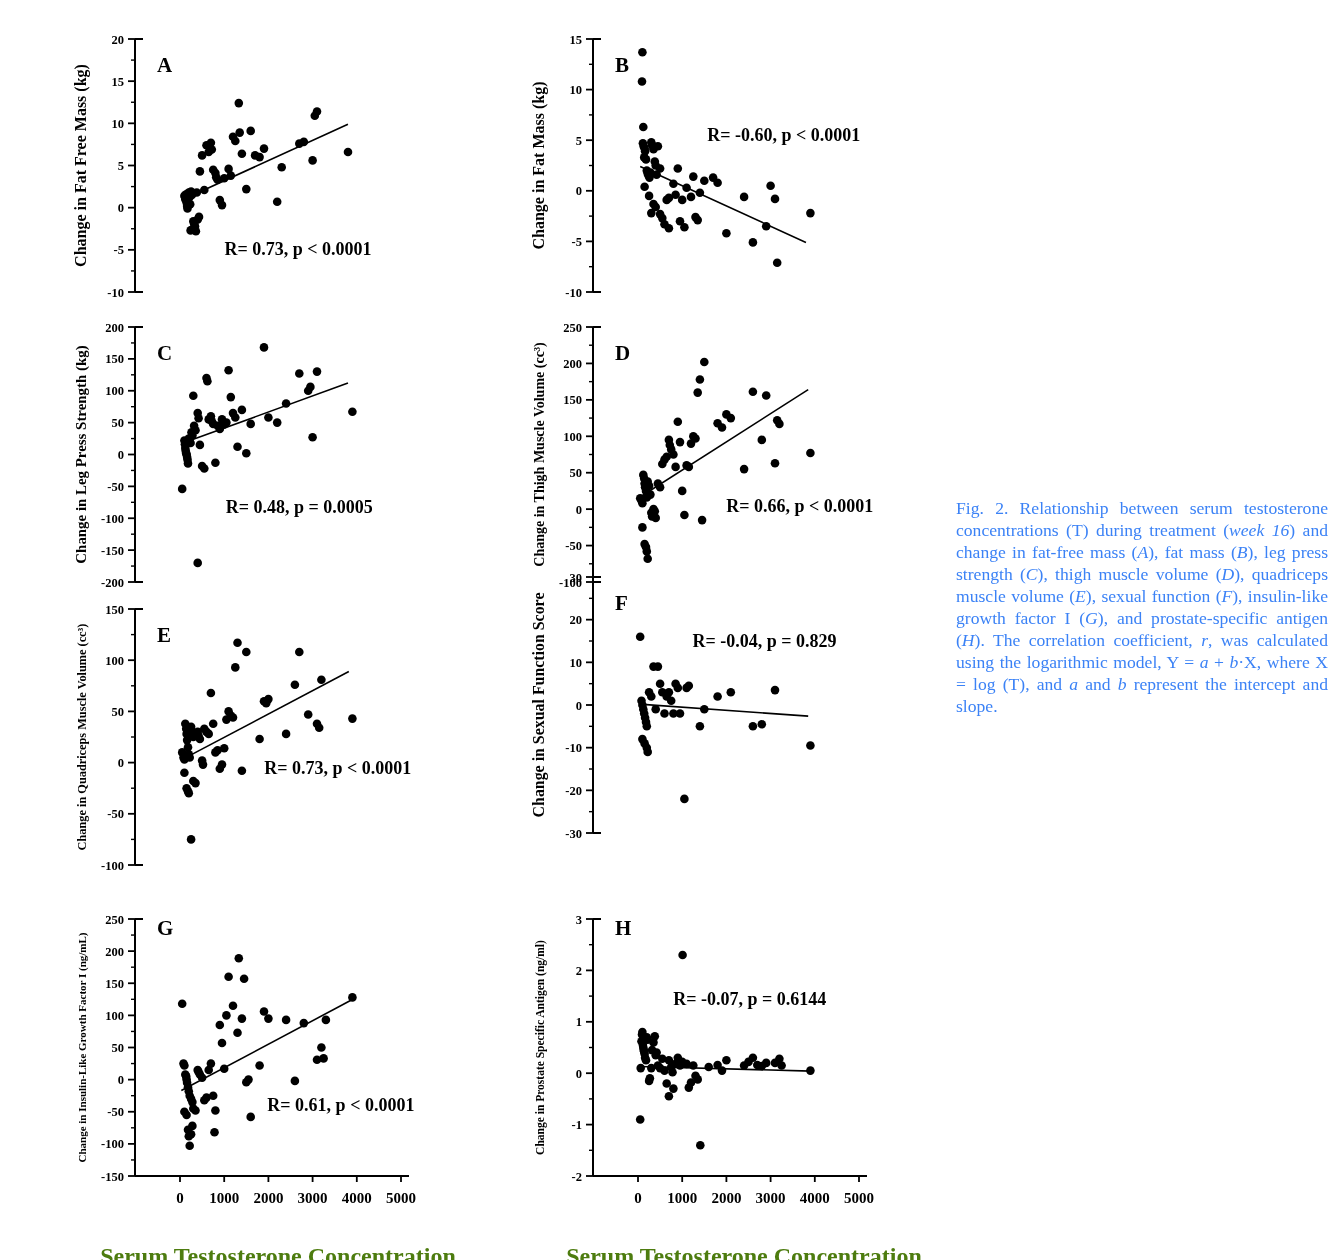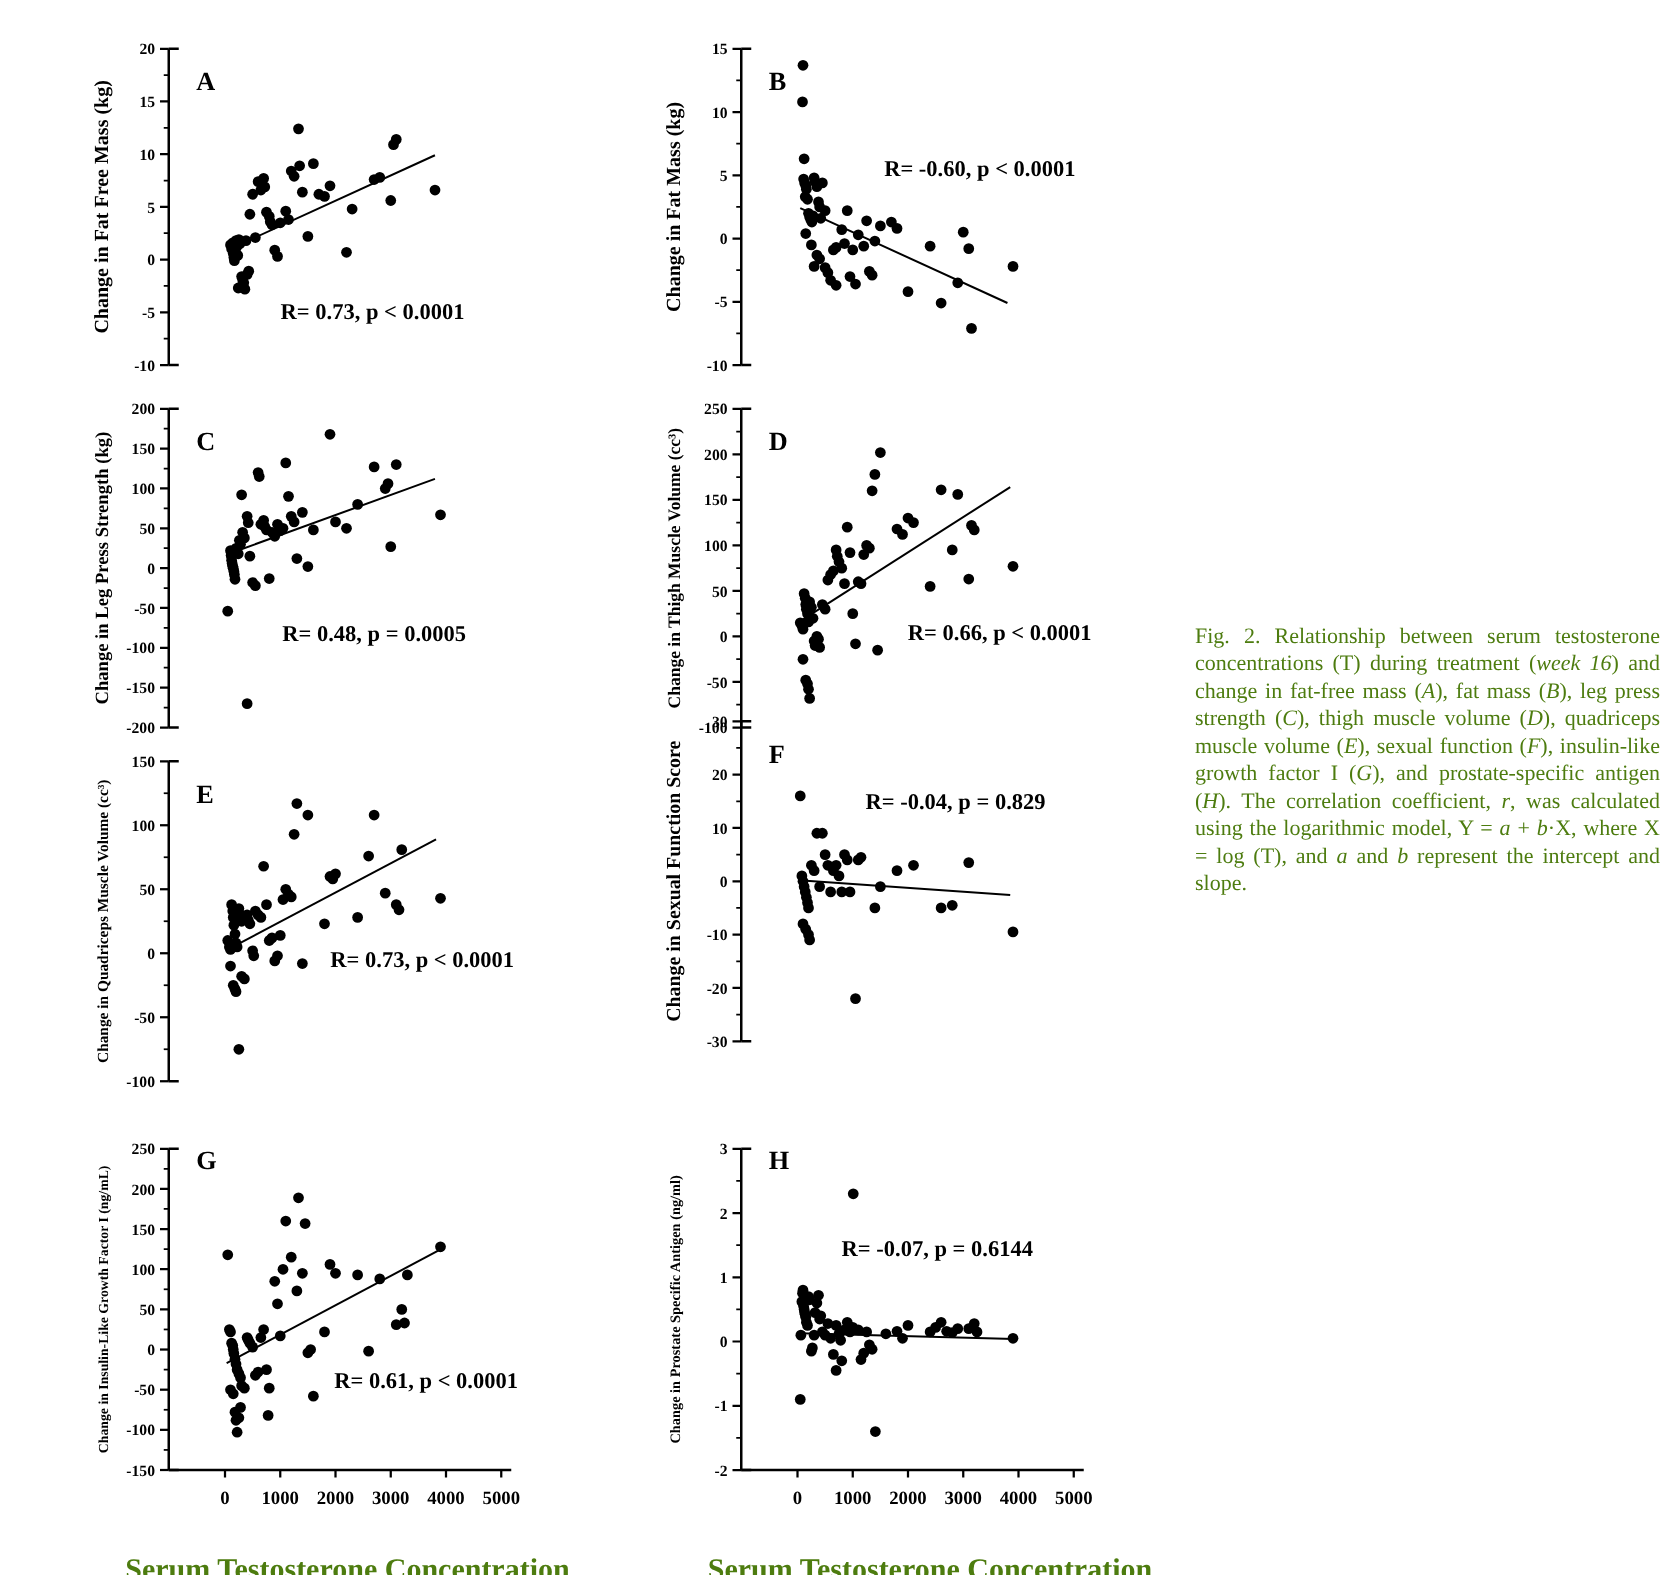--- a/index.html
+++ b/index.html
@@ -6,21 +6,21 @@
   #page{position:relative;width:1331px;height:1260px;background:#ffffff;overflow:hidden;
         font-family:"Liberation Serif",serif;color:#000;margin-top:12px;}
   .panel{position:absolute;}
   .panel svg{display:block;}
   .xtitle{position:absolute;top:1231px;width:420px;text-align:center;
           font-family:"Liberation Serif",serif;font-weight:bold;font-size:24px;color:#4d7c0f;}
   .xtitle-left{left:68px;}
   .xtitle-right{left:534px;}
   .caption{position:absolute;left:956px;top:486px;width:372px;
            font-family:"Liberation Serif",serif;font-size:17.6px;line-height:1.25;
-           text-align:justify;color:#4d7c0f;}
+           text-align:justify;color:#3b82f6;}
   .caption .it{font-style:italic;}
 </style>
 </head>
 <body>
 
 <div id="page">
   <div class="panel" style="left: 60px; top: 10px;">
       <svg width="424" height="288">
         <g stroke="#000000" stroke-width="2">
           <line x1="75" y1="17" x2="75" y2="270"></line>

